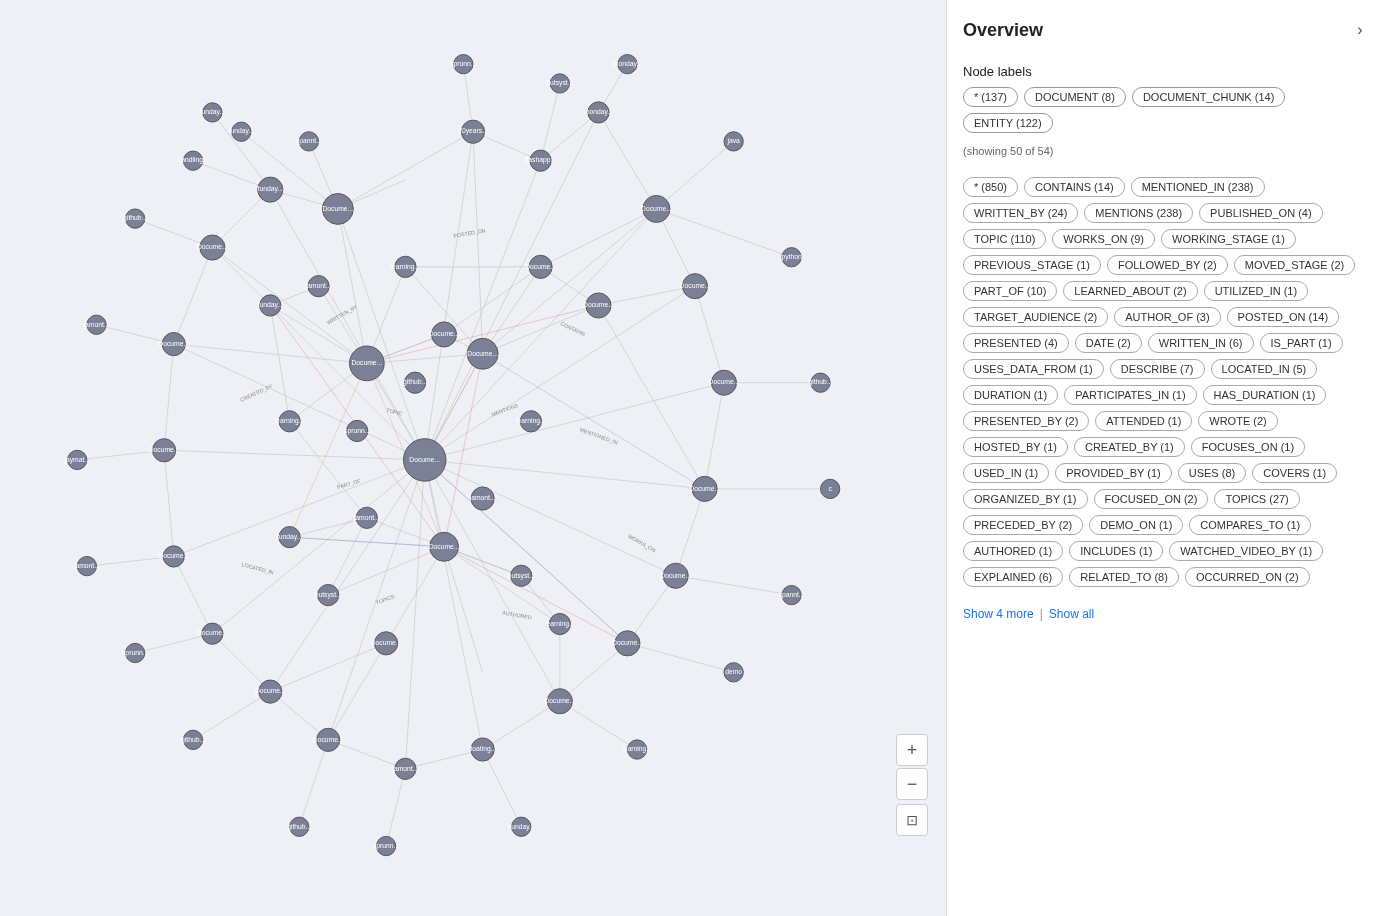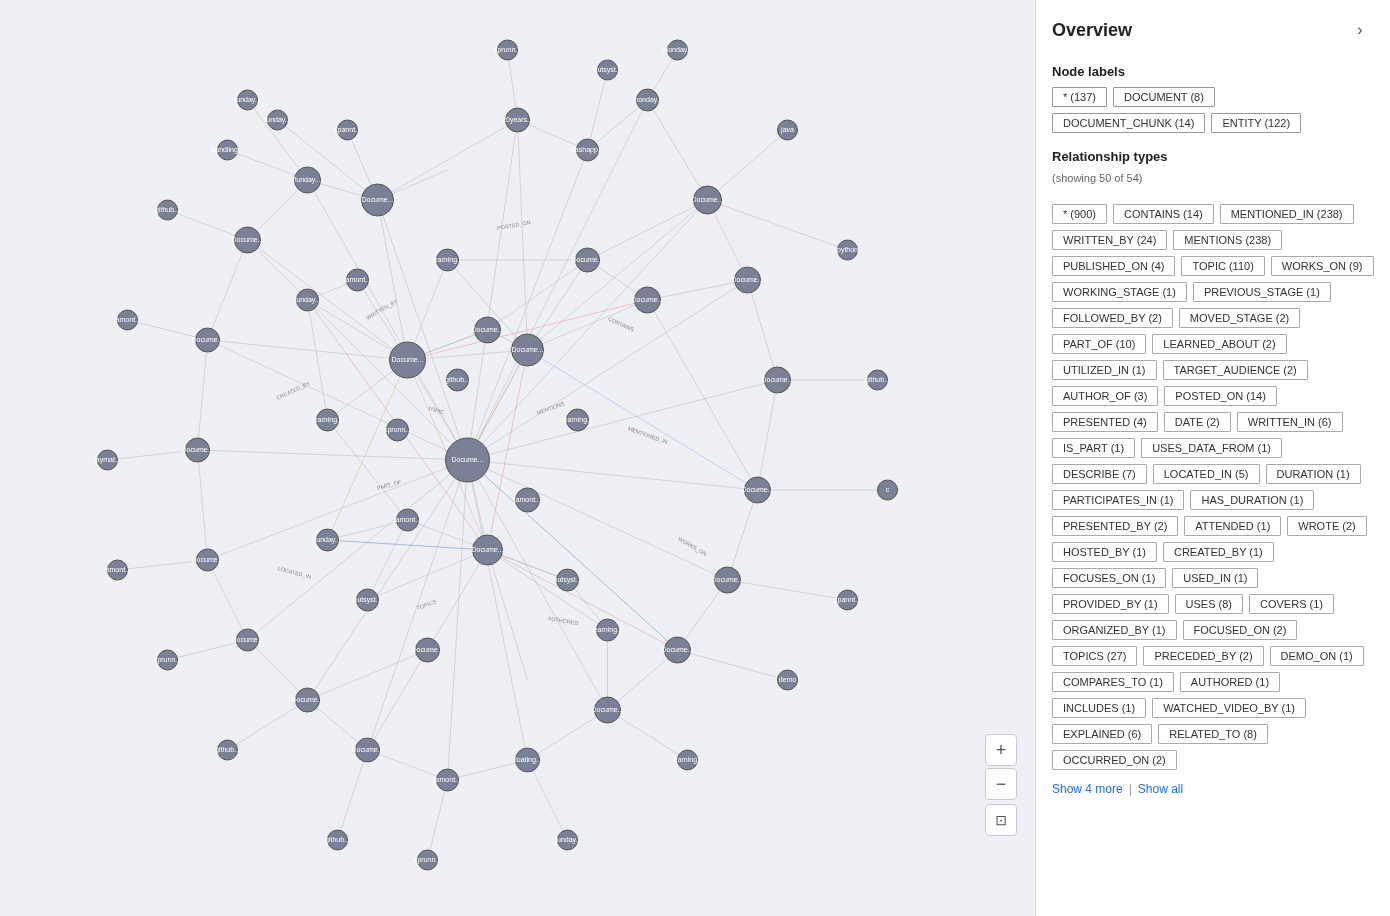--- a/index.html
+++ b/index.html
@@ -52,21 +52,21 @@
       display: flex;
       align-items: center;
       justify-content: center;
       cursor: pointer;
       font-size: 14px;
       color: #555;
       margin-top: 2px;
     }
 
     #sidebar {
-      width: 355px;
+      width: 444px;
       background: white;
       border-left: 1px solid #ddd;
       display: flex;
       flex-direction: column;
       padding: 16px;
       overflow-y: auto;
       position: relative;
     }
     .sidebar-header {
       display: flex;
@@ -86,56 +86,57 @@
       align-items: center;
       justify-content: center;
       cursor: pointer;
       color: #555;
       font-size: 16px;
       border-radius: 4px;
     }
 
     .section-title {
       font-size: 13px;
-      font-weight: 700;
+      font-weight: 400;
       color: #222;
       margin-bottom: 8px;
       margin-top: 4px;
     }
     .section-subtitle {
       font-size: 11px;
       color: #666;
       margin-bottom: 20px;
     }
     .tags-container {
       display: flex;
       flex-wrap: wrap;
       gap: 6px;
       margin-bottom: 12px;
     }
     .tag {
       display: inline-flex;
       align-items: center;
       padding: 3px 10px;
-      border-radius: 1px;
+      border-radius: 10px;
       border: 1.5px solid #aaa;
       font-size: 11px;
       color: #333;
       background: white;
       white-space: nowrap;
       cursor: pointer;
     }
     .tag.node-tag {
       border-color: #999;
     }
 
     .show-more-bar {
       display: flex;
       align-items: center;
       gap: 6px;
+      margin-top: 8px;
       font-size: 12px;
     }
     .show-more-link {
       color: #1a73e8;
       cursor: pointer;
       text-decoration: none;
     }
     .show-more-sep {
       color: #999;
     }
@@ -514,24 +515,23 @@
   </div>
 
   <div class="section-title">Node labels</div>
   <div class="tags-container" id="node-labels-tags">
       <span class="tag node-tag">* (137)</span>
       <span class="tag node-tag">DOCUMENT (8)</span>
       <span class="tag node-tag">DOCUMENT_CHUNK (14)</span>
       <span class="tag node-tag">ENTITY (122)</span>
     </div>
 
-  <div class="section-title">Relationship types</div>
   <div class="section-subtitle">(showing 50 of 54)</div>
   <div class="tags-container" id="rel-types-tags">
-      <span class="tag">* (900)</span>
+      <span class="tag">* (850)</span>
       <span class="tag">CONTAINS (14)</span>
       <span class="tag">MENTIONED_IN (238)</span>
       <span class="tag">WRITTEN_BY (24)</span>
       <span class="tag">MENTIONS (238)</span>
       <span class="tag">PUBLISHED_ON (4)</span>
       <span class="tag">TOPIC (110)</span>
       <span class="tag">WORKS_ON (9)</span>
       <span class="tag">WORKING_STAGE (1)</span>
       <span class="tag">PREVIOUS_STAGE (1)</span>
       <span class="tag">FOLLOWED_BY (2)</span>

